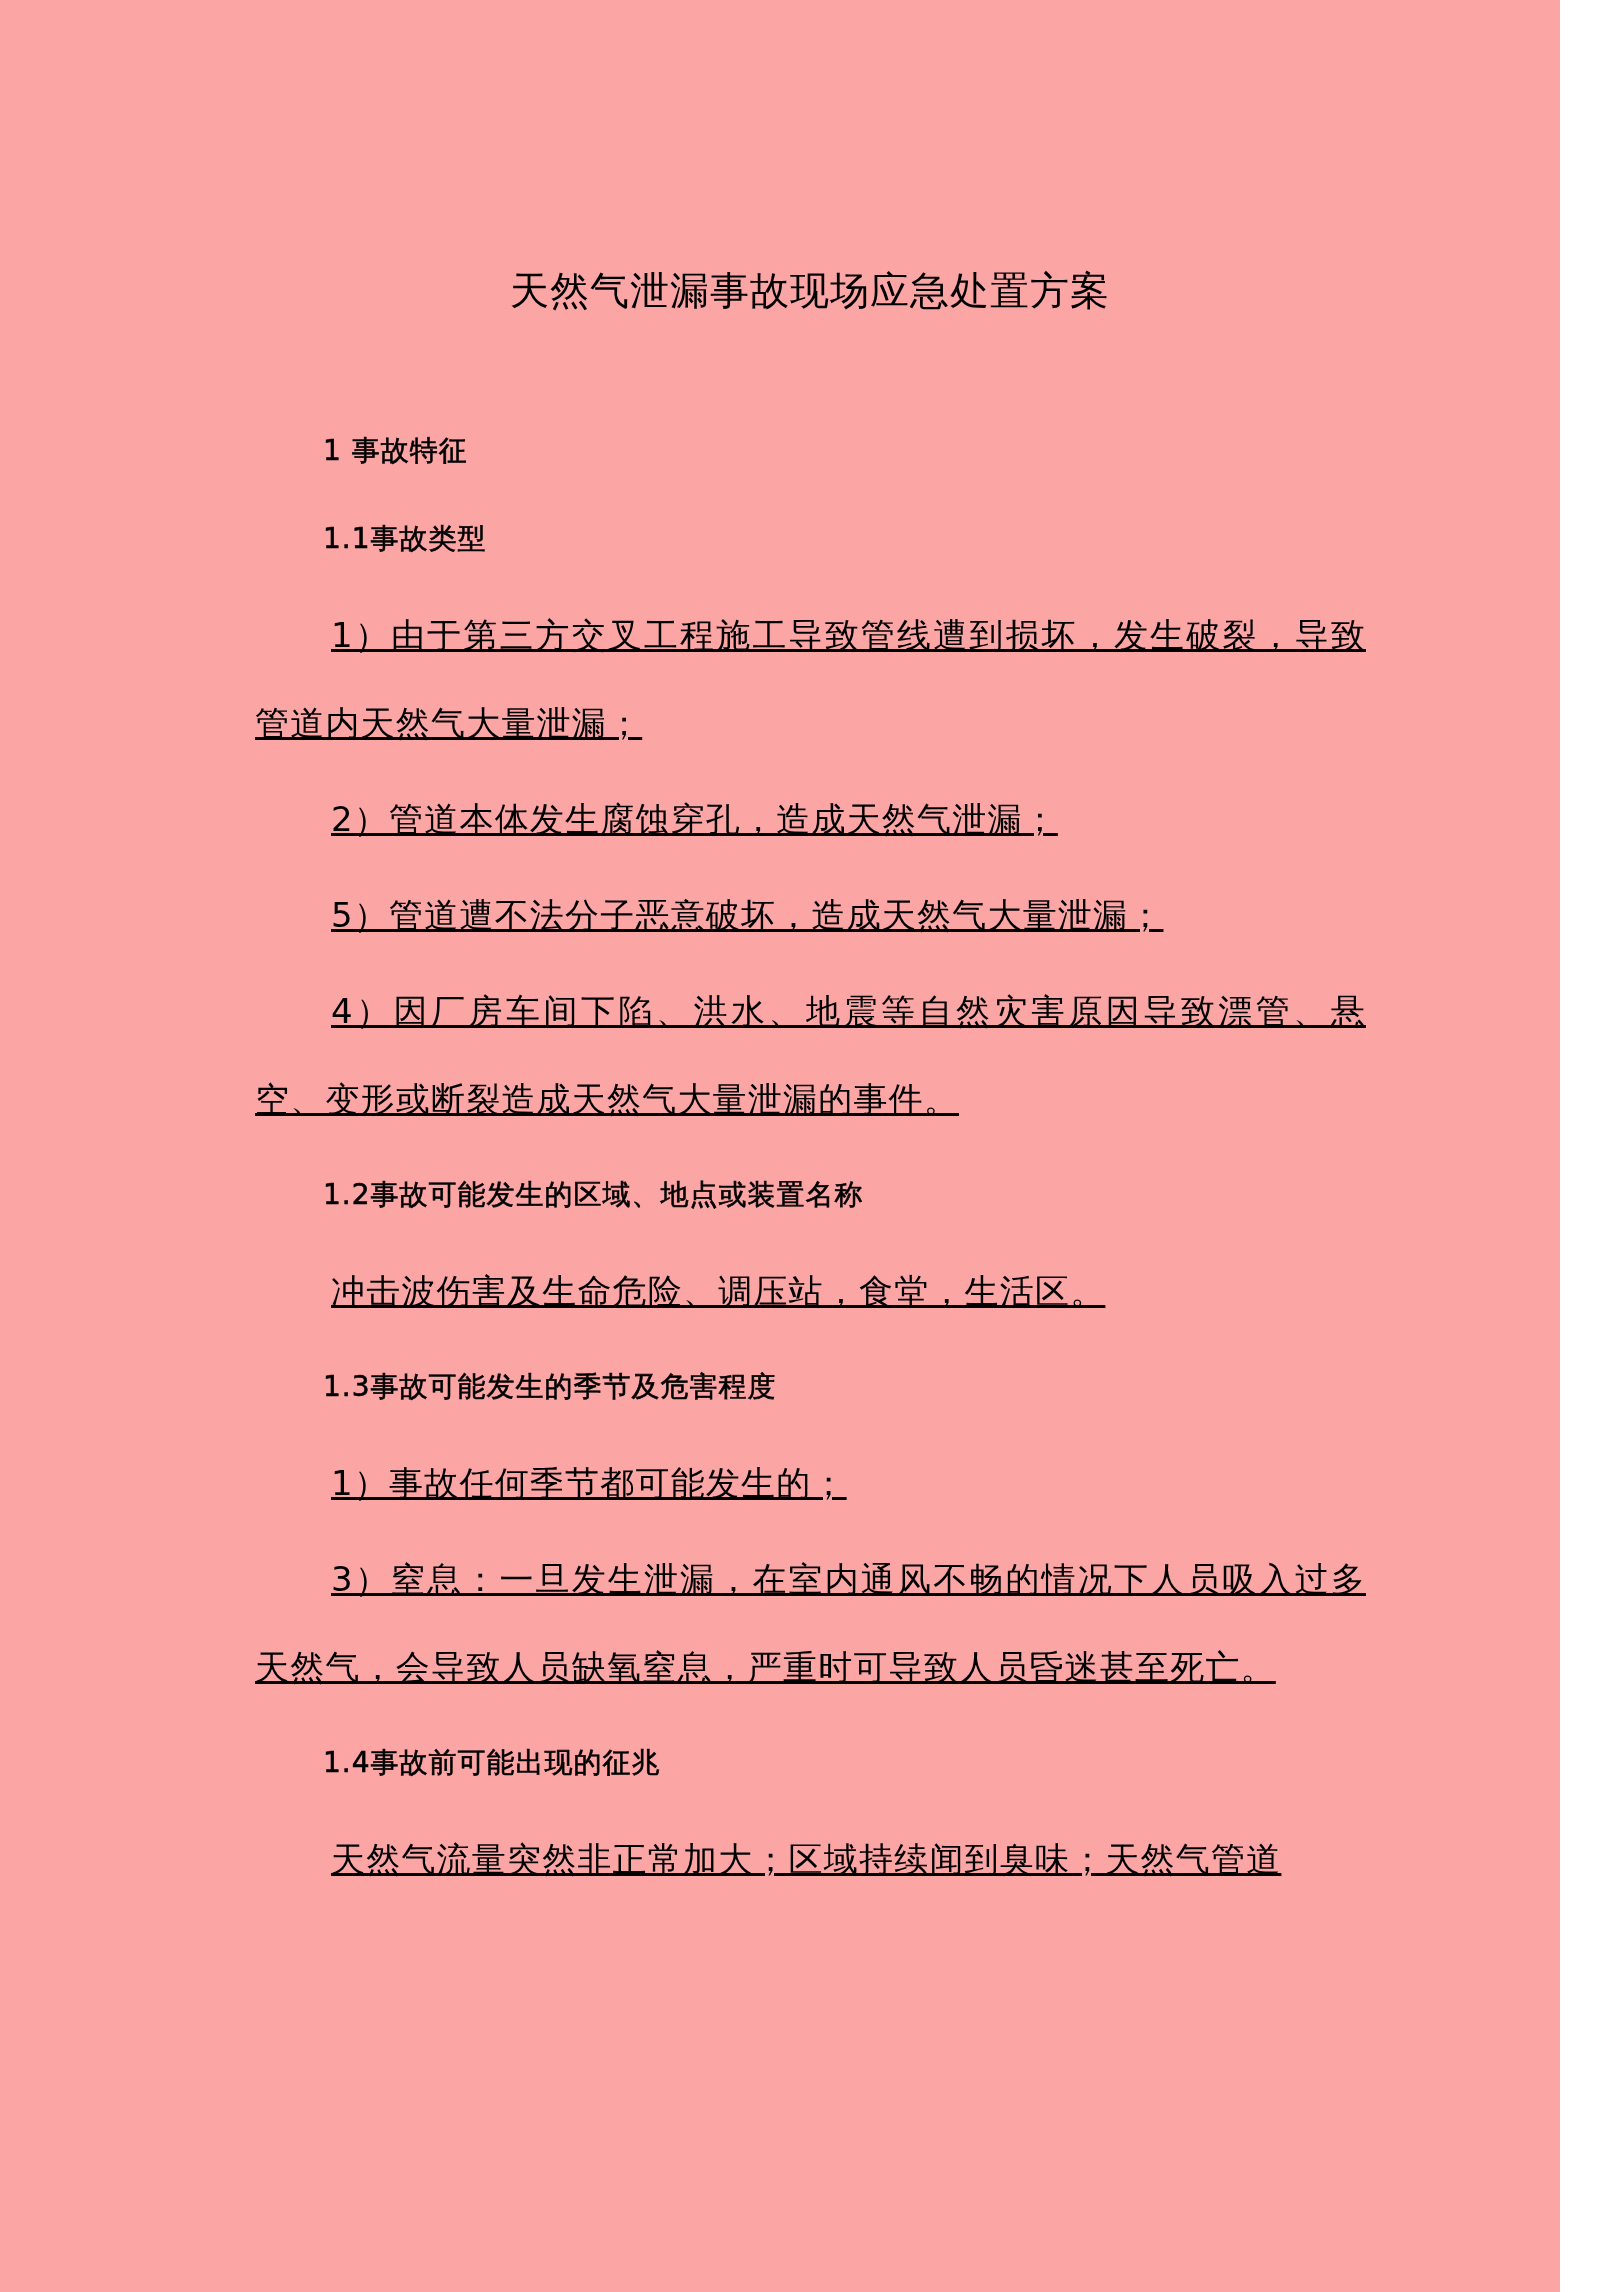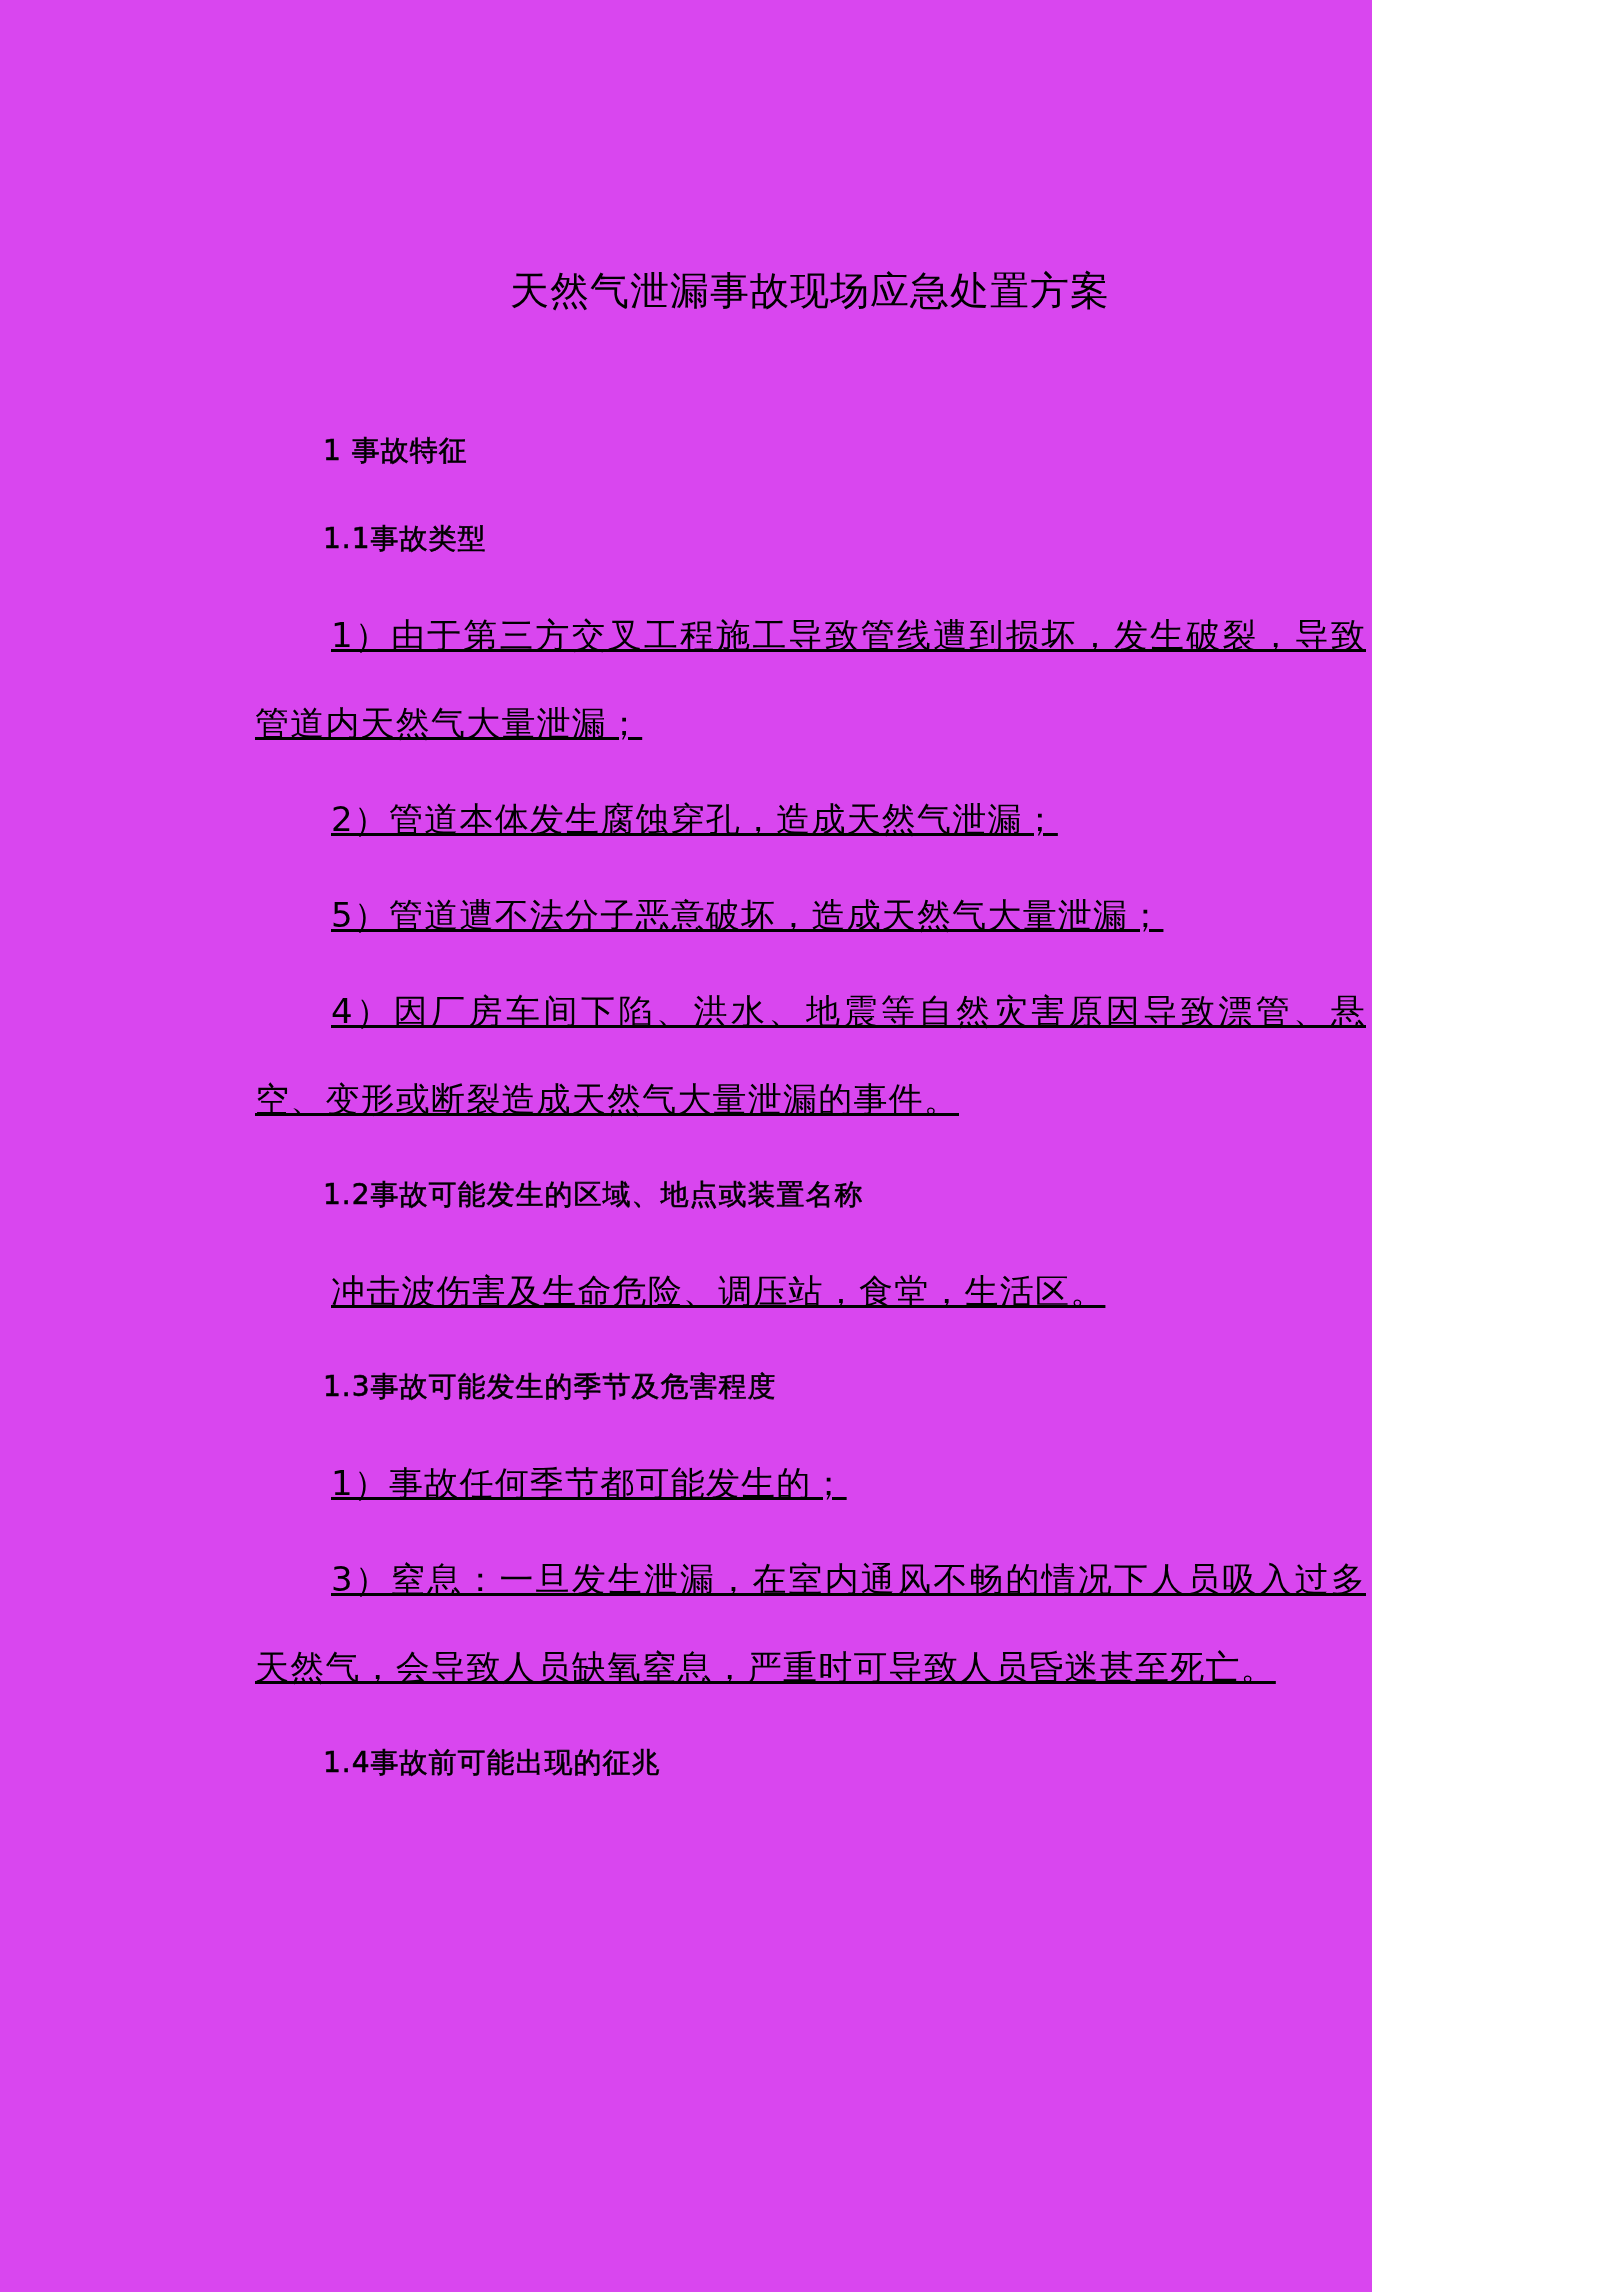--- a/index.html
+++ b/index.html
@@ -12,23 +12,23 @@
       height: 2293px;
       position: relative;
       overflow: hidden;
       font-family: "DejaVu Sans", "Liberation Sans", sans-serif;
       color: #000000;
     }
     .page {
       position: absolute;
       left: 0;
       top: 0;
-      width: 1372px;
+      width: 1560px;
       height: 2293px;
-      background: #d946ef;
+      background: #fca5a5;
     }
     .title {
       position: absolute;
       left: 0;
       top: 235px;
       width: 1620px;
       text-align: center;
       font-size: 39px;
       line-height: 59px;
       font-weight: normal;
@@ -82,16 +82,17 @@
     <p class="indent">4）因厂房车间下陷、洪水、地震等自然灾害原因导致漂管、悬空、变形或断裂造成天然气大量泄漏的事件。</p>
 
     <h2>1.2事故可能发生的区域、地点或装置名称</h2>
     <p class="indent">冲击波伤害及生命危险、调压站，食堂，生活区。</p>
 
     <h2>1.3事故可能发生的季节及危害程度</h2>
     <p class="indent">1）事故任何季节都可能发生的；</p>
     <p class="indent">3）窒息：一旦发生泄漏，在室内通风不畅的情况下人员吸入过多天然气，会导致人员缺氧窒息，严重时可导致人员昏迷甚至死亡。</p>
 
     <h2>1.4事故前可能出现的征兆</h2>
+    <p class="indent">天然气流量突然非正常加大；区域持续闻到臭味；天然气管道</p>
 
   </div>
 </div>
 
 
 </body></html>

